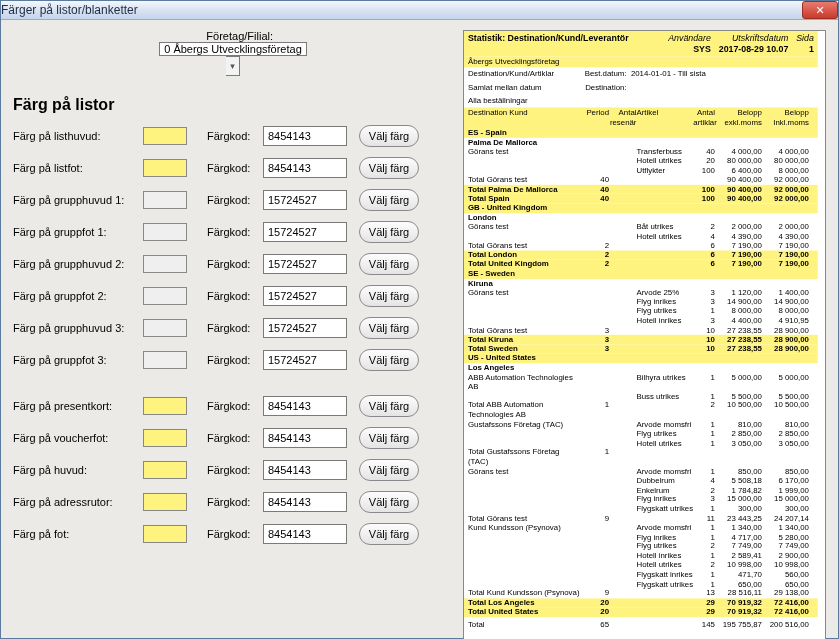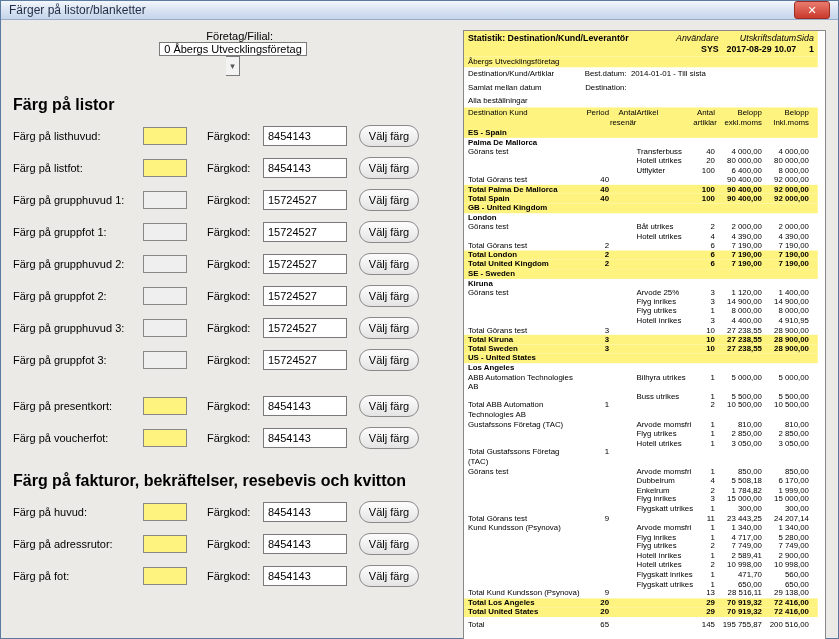--- a/index.html
+++ b/index.html
@@ -1,18 +1,18 @@
 <!DOCTYPE html>
 <html><head>
 <meta charset="utf-8">
 <style>
   * { box-sizing: border-box; font-family: Tahoma, Arial, sans-serif; }
   body { margin:0; background:#d4d0c8; }
   .window { width:839px; height:639px; background:#eceae6; border:1px solid #5a7aa0; display:flex; flex-direction:column; }
-  .titlebar { height:26px; background:linear-gradient(to bottom,#f4f7fc,#d9e3f2,#c5d5ec); display:flex; align-items:center; padding:0 8px; border-bottom:1px solid #9aacc9; }
+  .titlebar { height:26px; background:linear-gradient(to bottom,#f4f7fc,#d9e3f2,#c5d5ec); display:flex; align-items:center; padding:0 0; border-bottom:1px solid #9aacc9; }
   .titlebar .title { font-size:12px; color:#1f2c44; }
   .titlebar .spacer { flex:1; }
   .close-btn { width:36px; height:18px; background:linear-gradient(to bottom,#e97b6f,#c83a2c); border:1px solid #9b2d22; border-radius:3px; display:flex; align-items:center; justify-content:center; color:#fff; font-size:11px; cursor:pointer; }
   .content { flex:1; padding:10px 12px; display:flex; gap:10px; }
   .left-pane { flex:0 0 440px; display:flex; flex-direction:column; }
   .right-pane { flex:1; }
   .form-row { display:flex; align-items:center; margin-bottom:6px;flex-direction:column; }
   .row-top { margin-bottom:14px; }
   .lbl-company { font-size:11px; text-align:right; margin-right:6px; width:86px; }
   .company-input { flex:1; height:20px; border:1px solid #7a7a7a; background:#fff; font-size:11px; padding:0 4px; display:flex; align-items:center; }
@@ -134,21 +134,20 @@
   </div>
           <div class="color-row">
     <span class="color-lbl">Färg på voucherfot:</span>
     <div class="swatch" style="background:#fff380"></div>
     <span class="code-lbl">Färgkod:</span>
     <input class="code-input" value="8454143" style="">
     <button class="pick-btn">Välj färg</button>
   </div>
         </div>
 
-      <div class="section-head" style="margin-top:14px;">Färg på fakturor, bekräftelser, resebevis och kvitton</div>
       <div id="rows-container-3">
           <div class="color-row">
     <span class="color-lbl">Färg på huvud:</span>
     <div class="swatch" style="background:#fff380"></div>
     <span class="code-lbl">Färgkod:</span>
     <input class="code-input" value="8454143" style="">
     <button class="pick-btn">Välj färg</button>
   </div>
           <div class="color-row">
     <span class="color-lbl">Färg på adressrutor:</span>
@@ -167,21 +166,21 @@
         </div>
     </div>
 
     <div class="right-pane">
       <div class="preview">
         <div class="preview-inner" id="report-body">
             <div class="rpt-head">
               <span class="t1">Statistik: Destination/Kund/Leverantör</span>
               <span class="meta"><i>Användare</i><br><b>SYS</b></span>
               <span class="meta" style="margin-left:8px"><i>Utskriftsdatum</i><br><b>2017-08-29 10.07</b></span>
-              <span class="meta" style=""><i>Sida</i><br><b>1</b></span>
+              <span class="meta" style="margin-left:8px"><i>Sida</i><br><b>1</b></span>
             </div>
             <div class="rpt-sub">Åbergs Utvecklingsföretag</div>
             <div class="rpt-info">Destination/Kund/Artiklar&nbsp;&nbsp;&nbsp;&nbsp;&nbsp;&nbsp;&nbsp;&nbsp;&nbsp;&nbsp;&nbsp;&nbsp;&nbsp;&nbsp;Best.datum:&nbsp;&nbsp;2014-01-01  -  Till sista</div>
             <div class="rpt-info">Samlat mellan datum&nbsp;&nbsp;&nbsp;&nbsp;&nbsp;&nbsp;&nbsp;&nbsp;&nbsp;&nbsp;&nbsp;&nbsp;&nbsp;&nbsp;&nbsp;&nbsp;&nbsp;&nbsp;&nbsp;&nbsp;Destination:</div>
             <div class="rpt-info">Alla beställningar</div>
             <div class="col-hdr">
               <span class="c1">Destination Kund</span>
               <span class="c2">Period</span>
               <span class="c3">Antal resenär</span>
               <span class="c4">Artikel</span>

